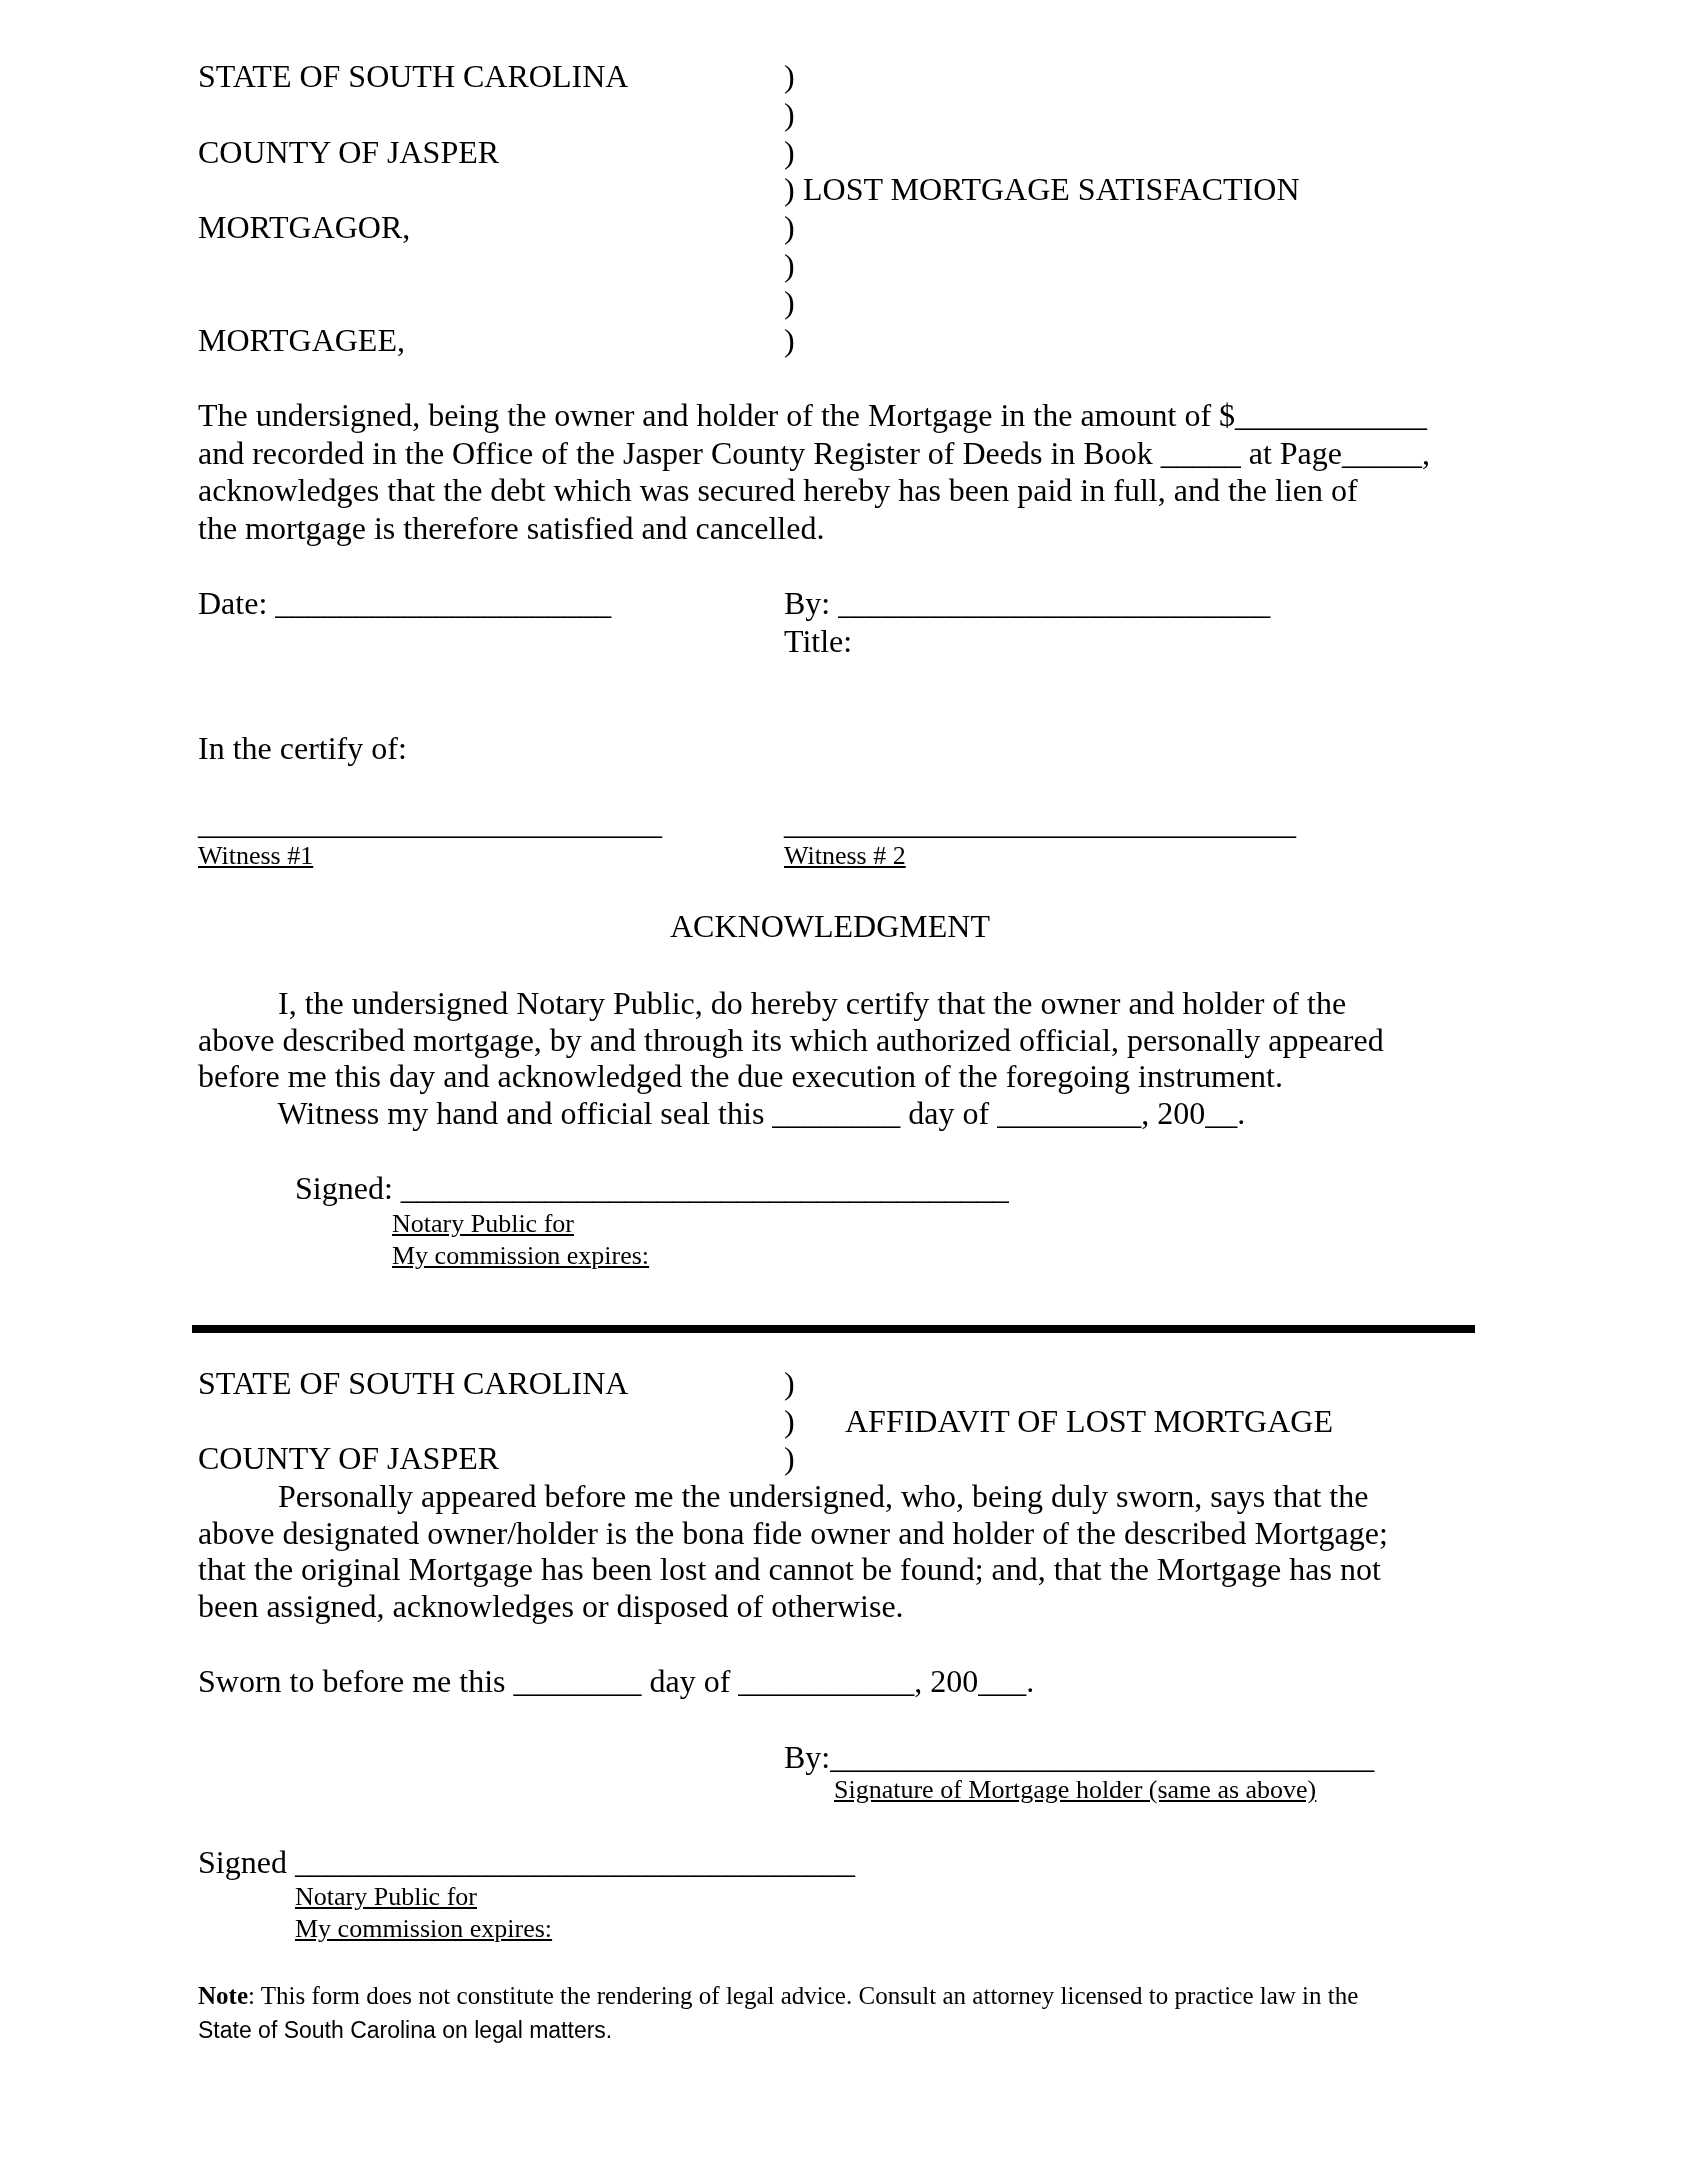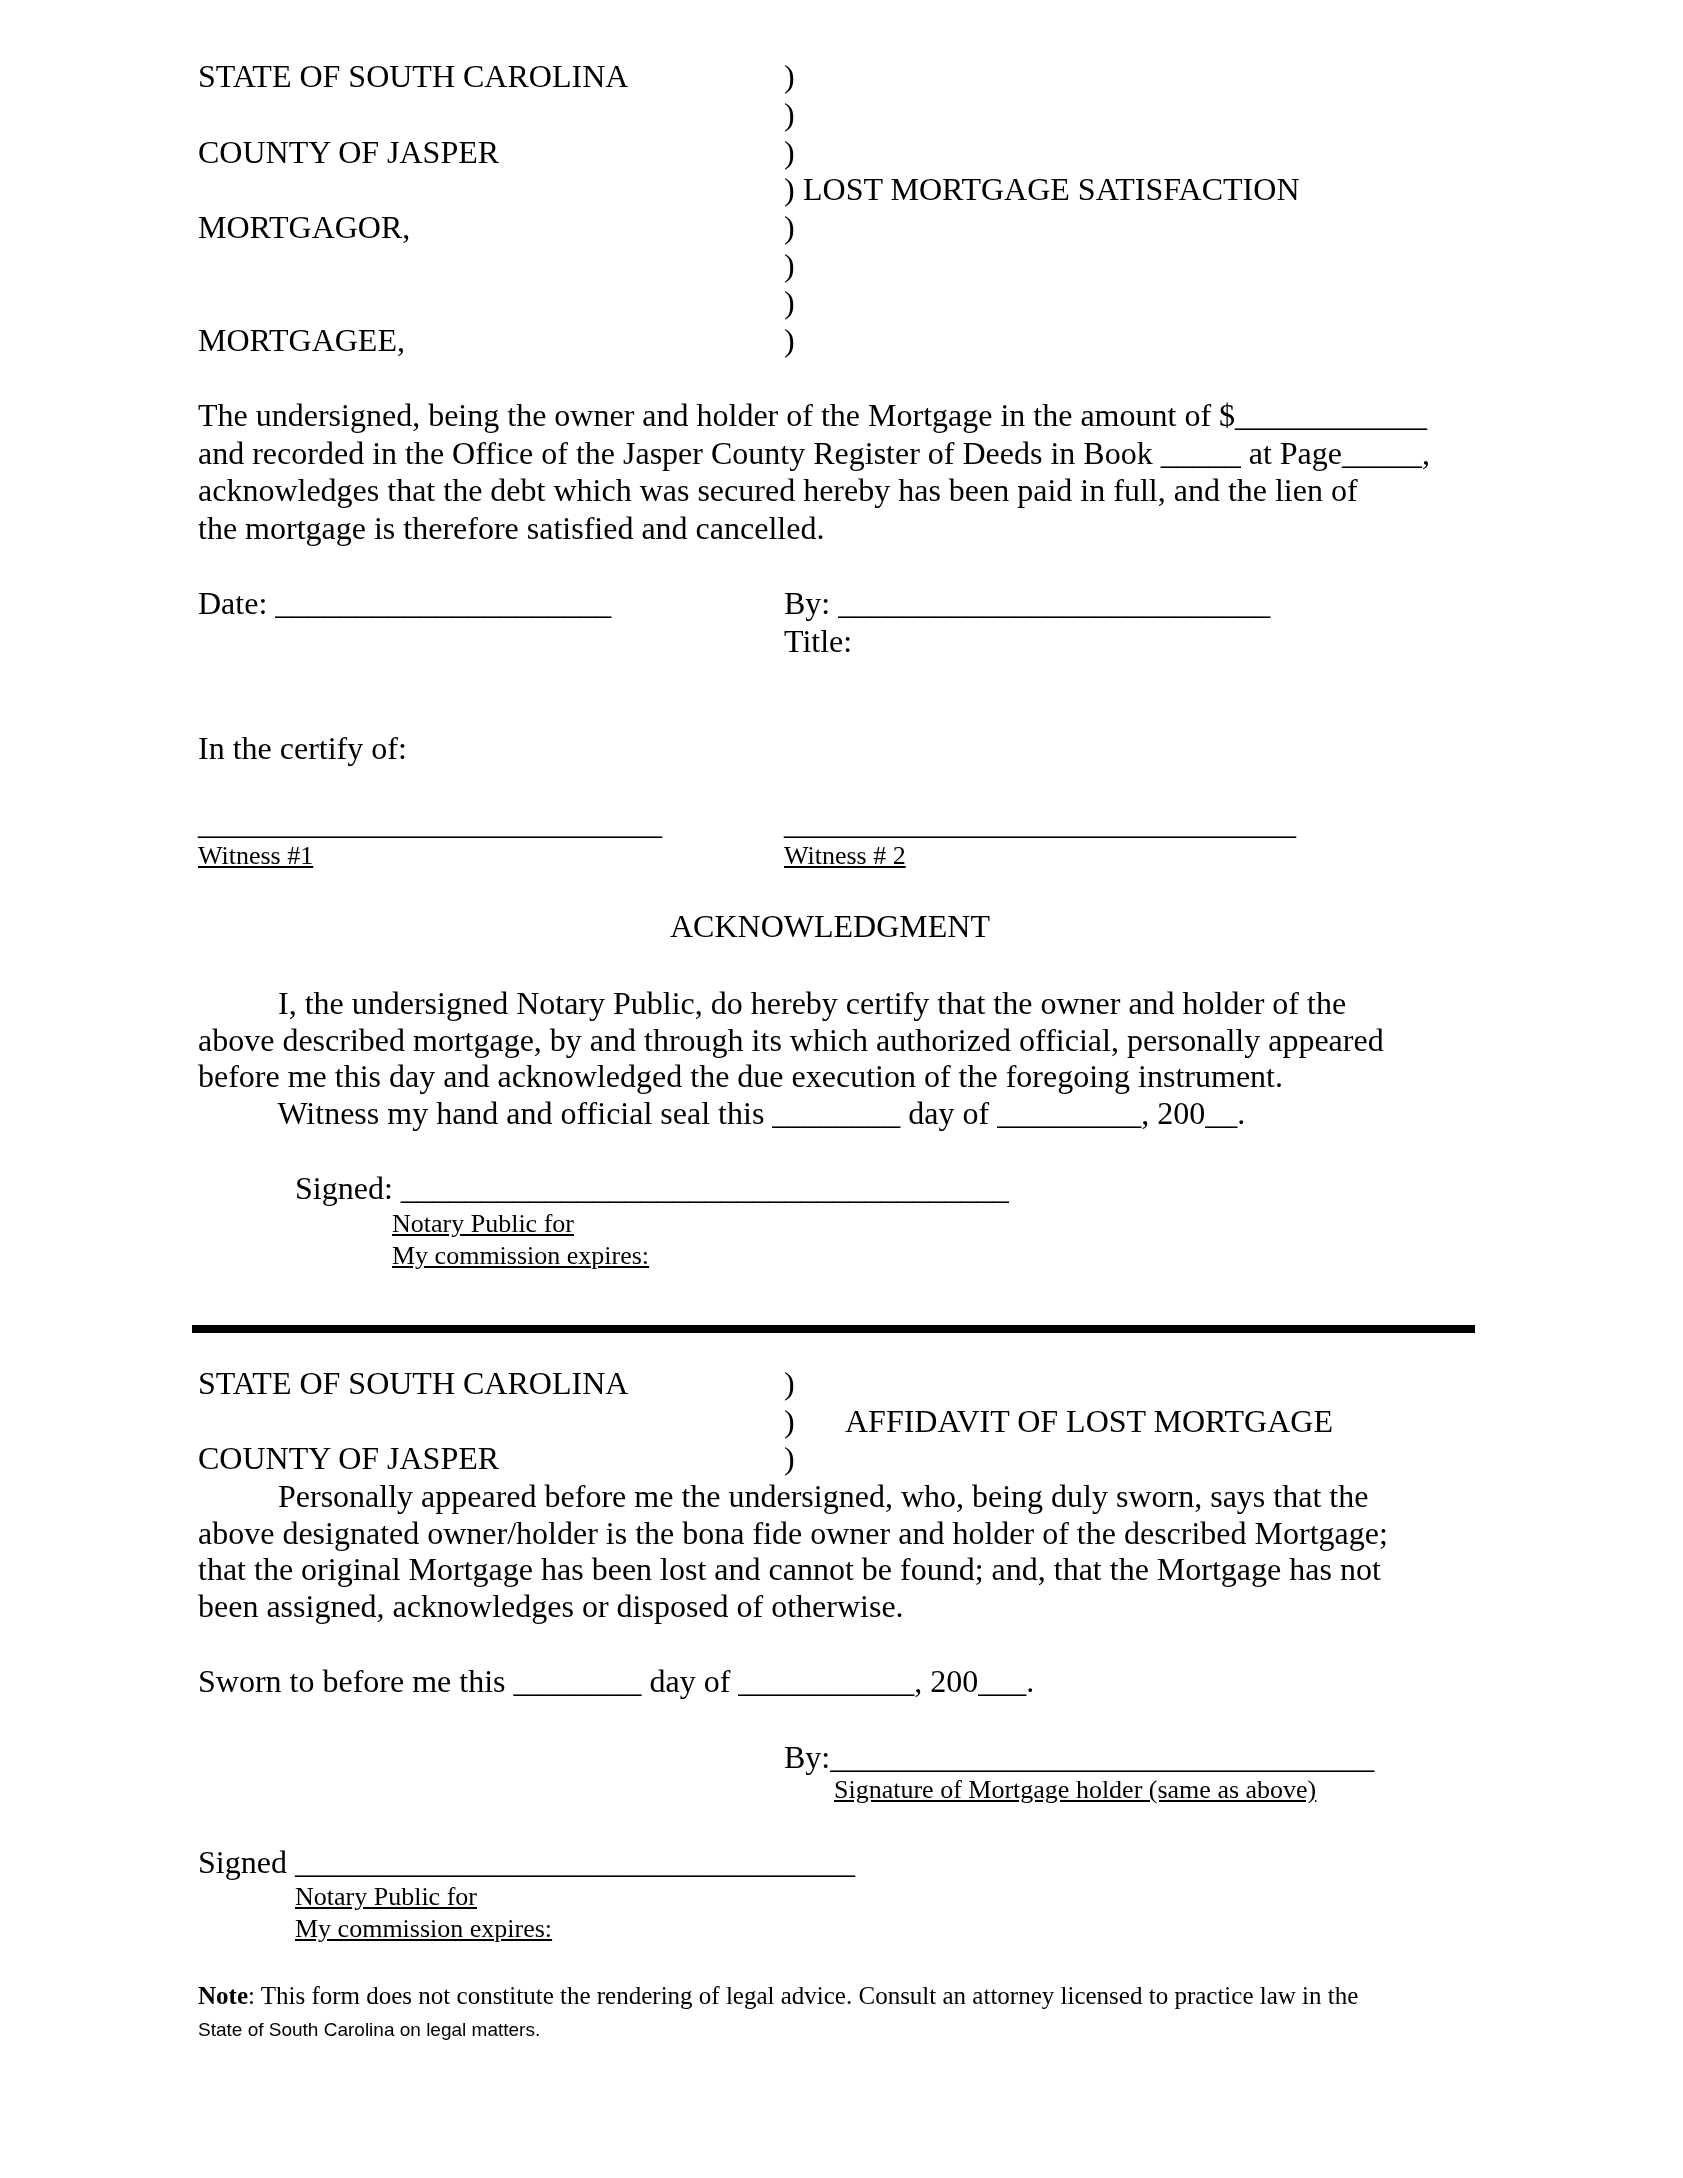--- a/index.html
+++ b/index.html
@@ -3,21 +3,21 @@
 <meta charset="utf-8">
 <style>
   html,body{margin:0;padding:0;background:#fff;}
   body{width:1683px;height:2178px;position:relative;overflow:hidden;
        font-family:"Liberation Serif","DejaVu Serif",serif;color:#000;}
   .t{position:absolute;white-space:pre;font-size:32px;line-height:38px;}
   .s{position:absolute;white-space:pre;font-size:26px;line-height:32px;text-decoration:underline;}
   .rule{position:absolute;background:#000;}
   .note{position:absolute;font-size:25px;line-height:32px;}
   .note b{font-weight:bold;}
-  .sans{font-family:"Liberation Sans","DejaVu Sans",sans-serif;font-size:19px;}
+  .sans{font-family:"Liberation Sans","DejaVu Sans",sans-serif;font-size:23px;}
 </style>
 </head>
 <body>
 
 <div class="t" style="left:198px;top:57px">STATE OF SOUTH CAROLINA</div>
 <div class="t" style="left:198px;top:133px">COUNTY OF JASPER</div>
 <div class="t" style="left:198px;top:208px">MORTGAGOR,</div>
 <div class="t" style="left:198px;top:321px">MORTGAGEE,</div>
 
 <div>

